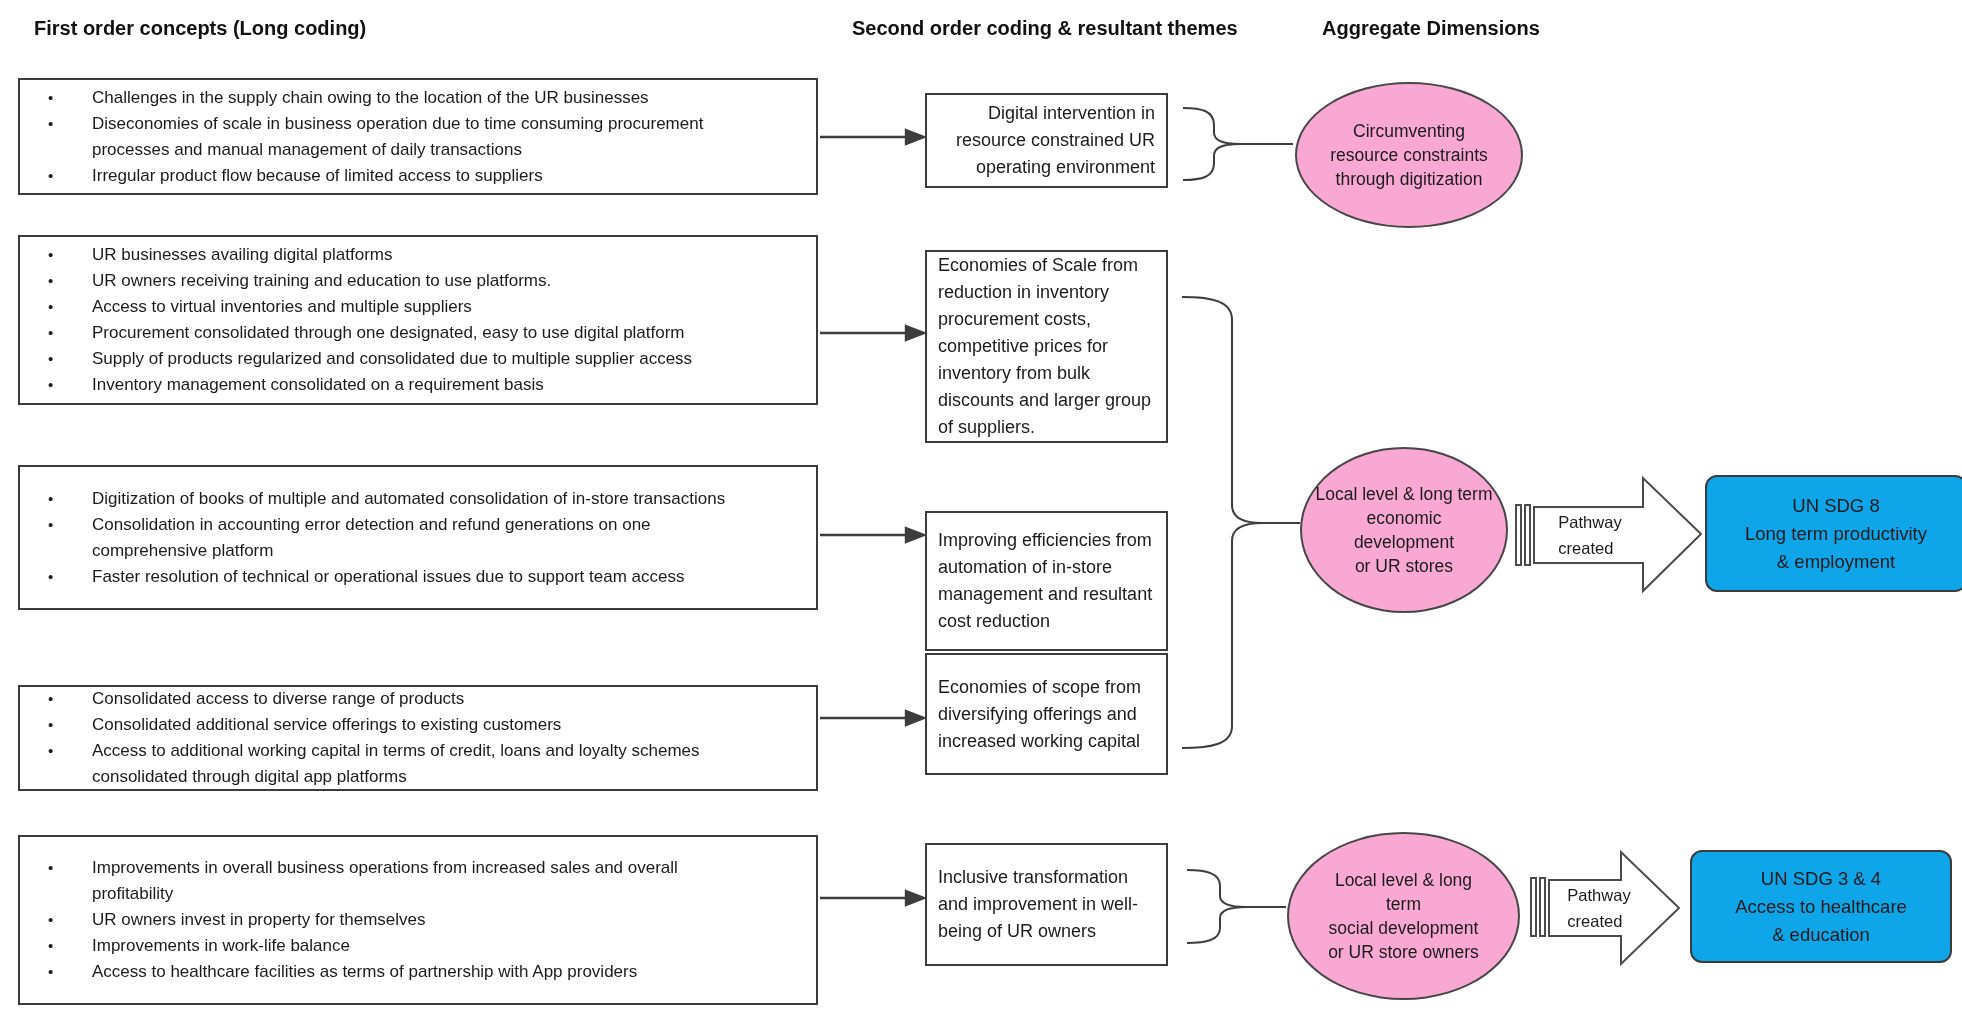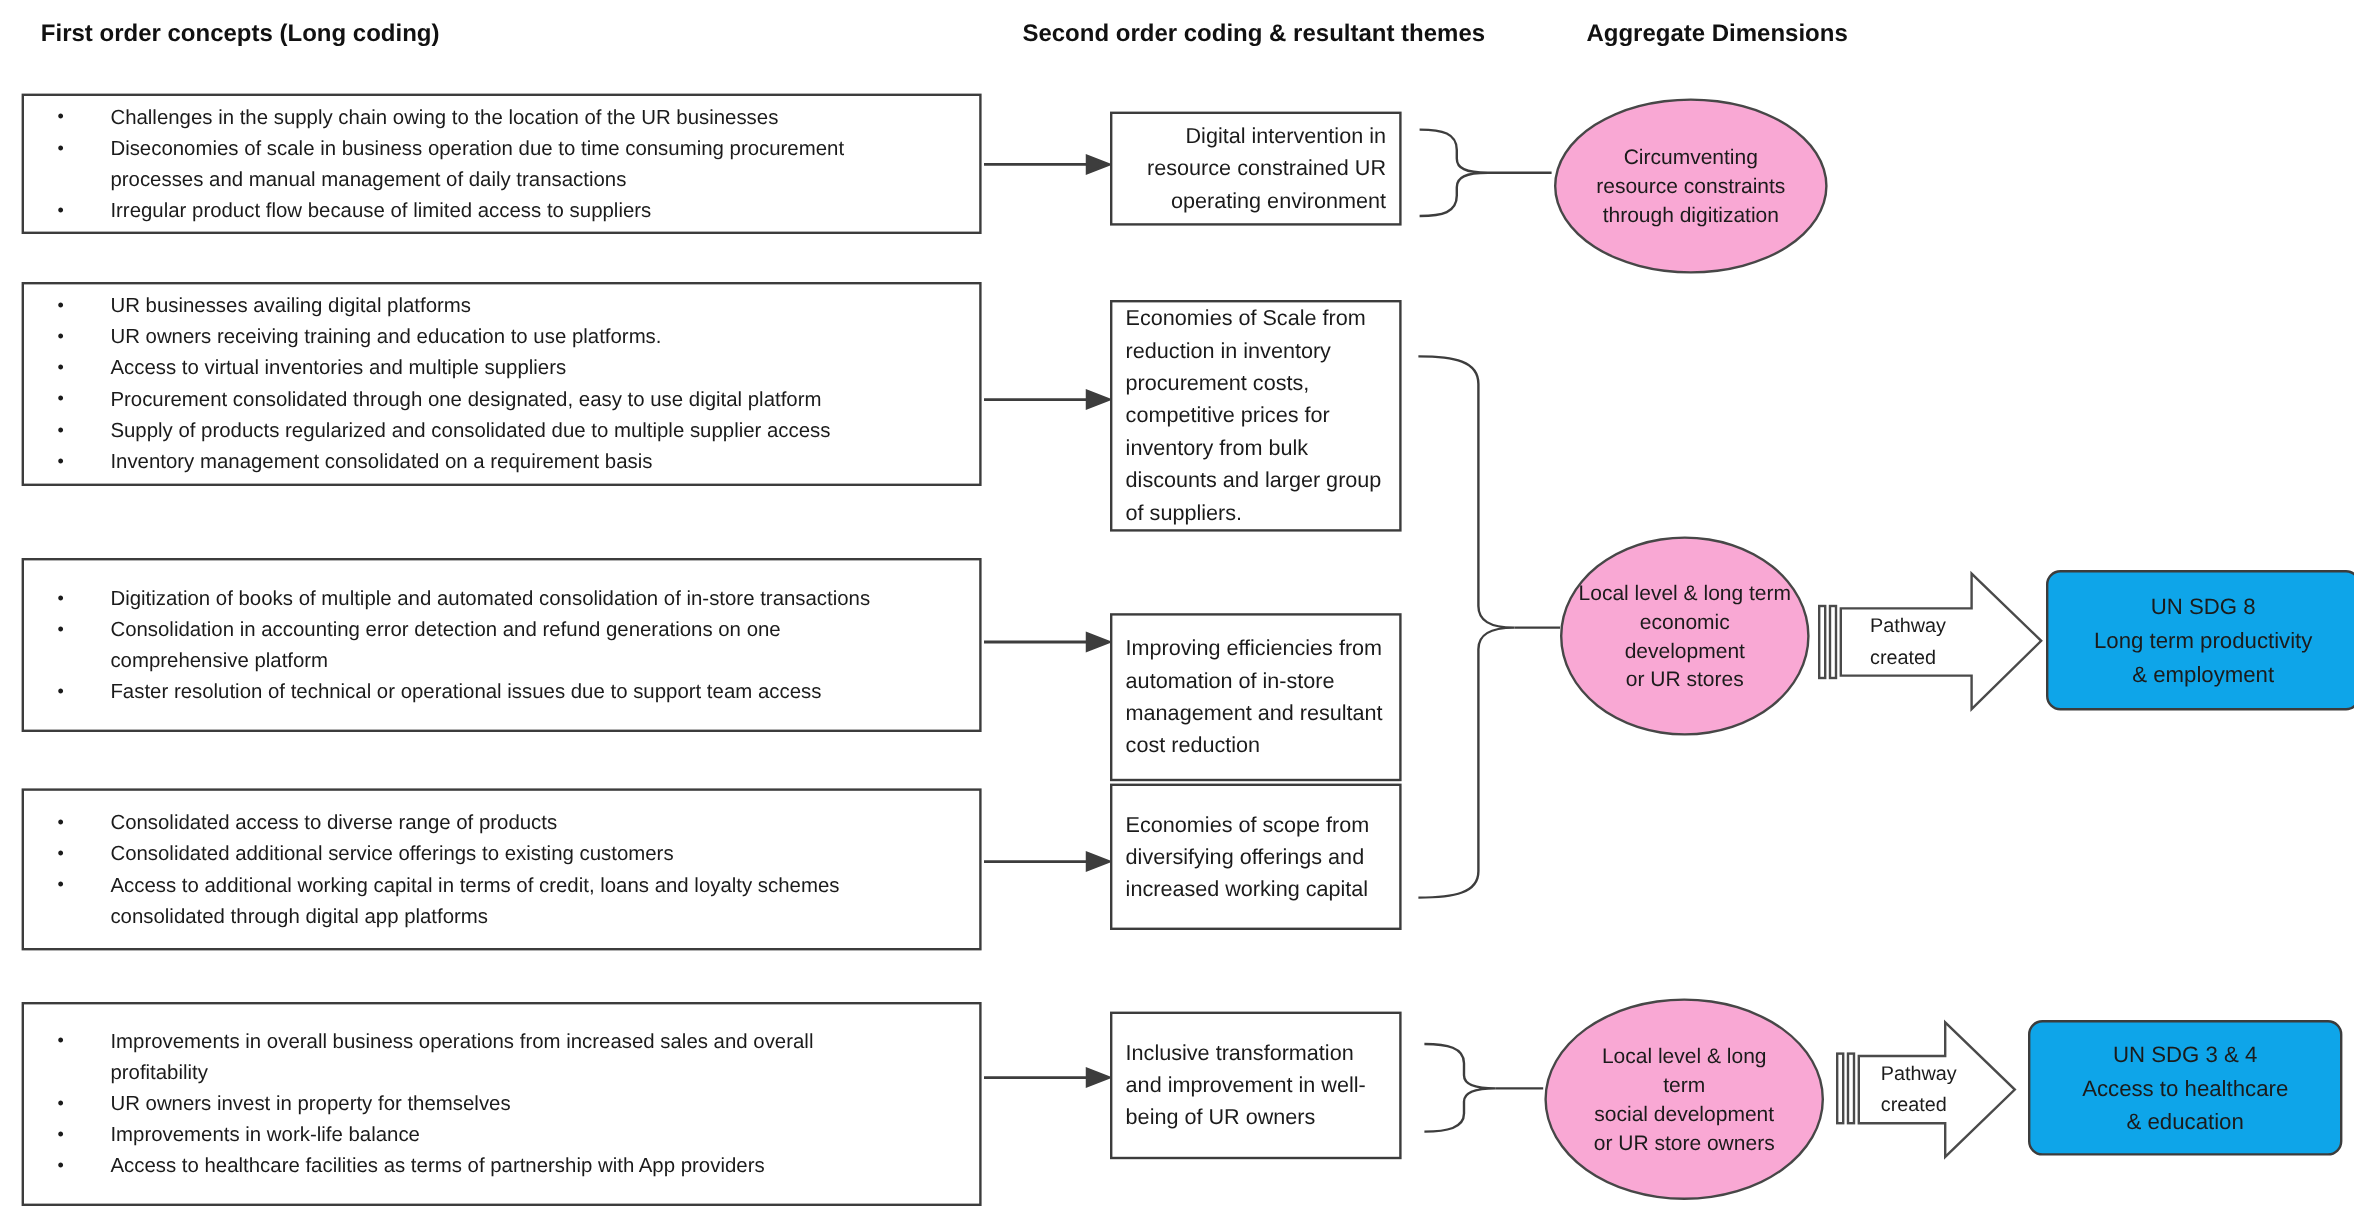--- a/index.html
+++ b/index.html
@@ -112,21 +112,21 @@
         <li>Inventory management consolidated on a requirement basis</li>
       </ul>
     </div>
   <div class="fo-box" style="top:465px;height:145px;">
       <ul>
         <li>Digitization of books of multiple and automated consolidation of in-store transactions</li>
         <li>Consolidation in accounting error detection and refund generations on one comprehensive platform</li>
         <li>Faster resolution of technical or operational issues due to support team access</li>
       </ul>
     </div>
-  <div class="fo-box" style="top:657px;height:135px;">
+  <div class="fo-box" style="top:685px;height:106px;">
       <ul>
         <li>Consolidated access to diverse range of products</li>
         <li>Consolidated additional service offerings to existing customers</li>
         <li>Access to additional working capital in terms of credit, loans and loyalty schemes consolidated through digital app platforms</li>
       </ul>
     </div>
   <div class="fo-box" style="top:835px;height:170px;">
       <ul>
         <li>Improvements in overall business operations from increased sales and overall profitability</li>
         <li>UR owners invest in property for themselves</li>

